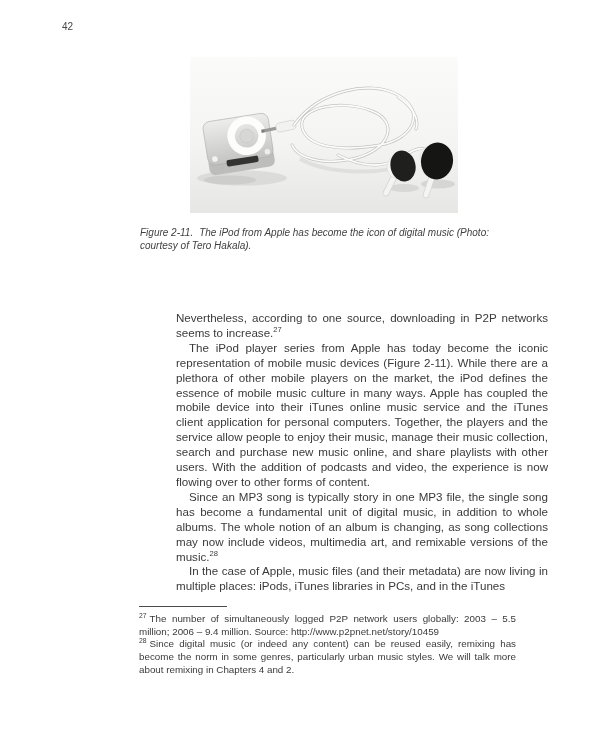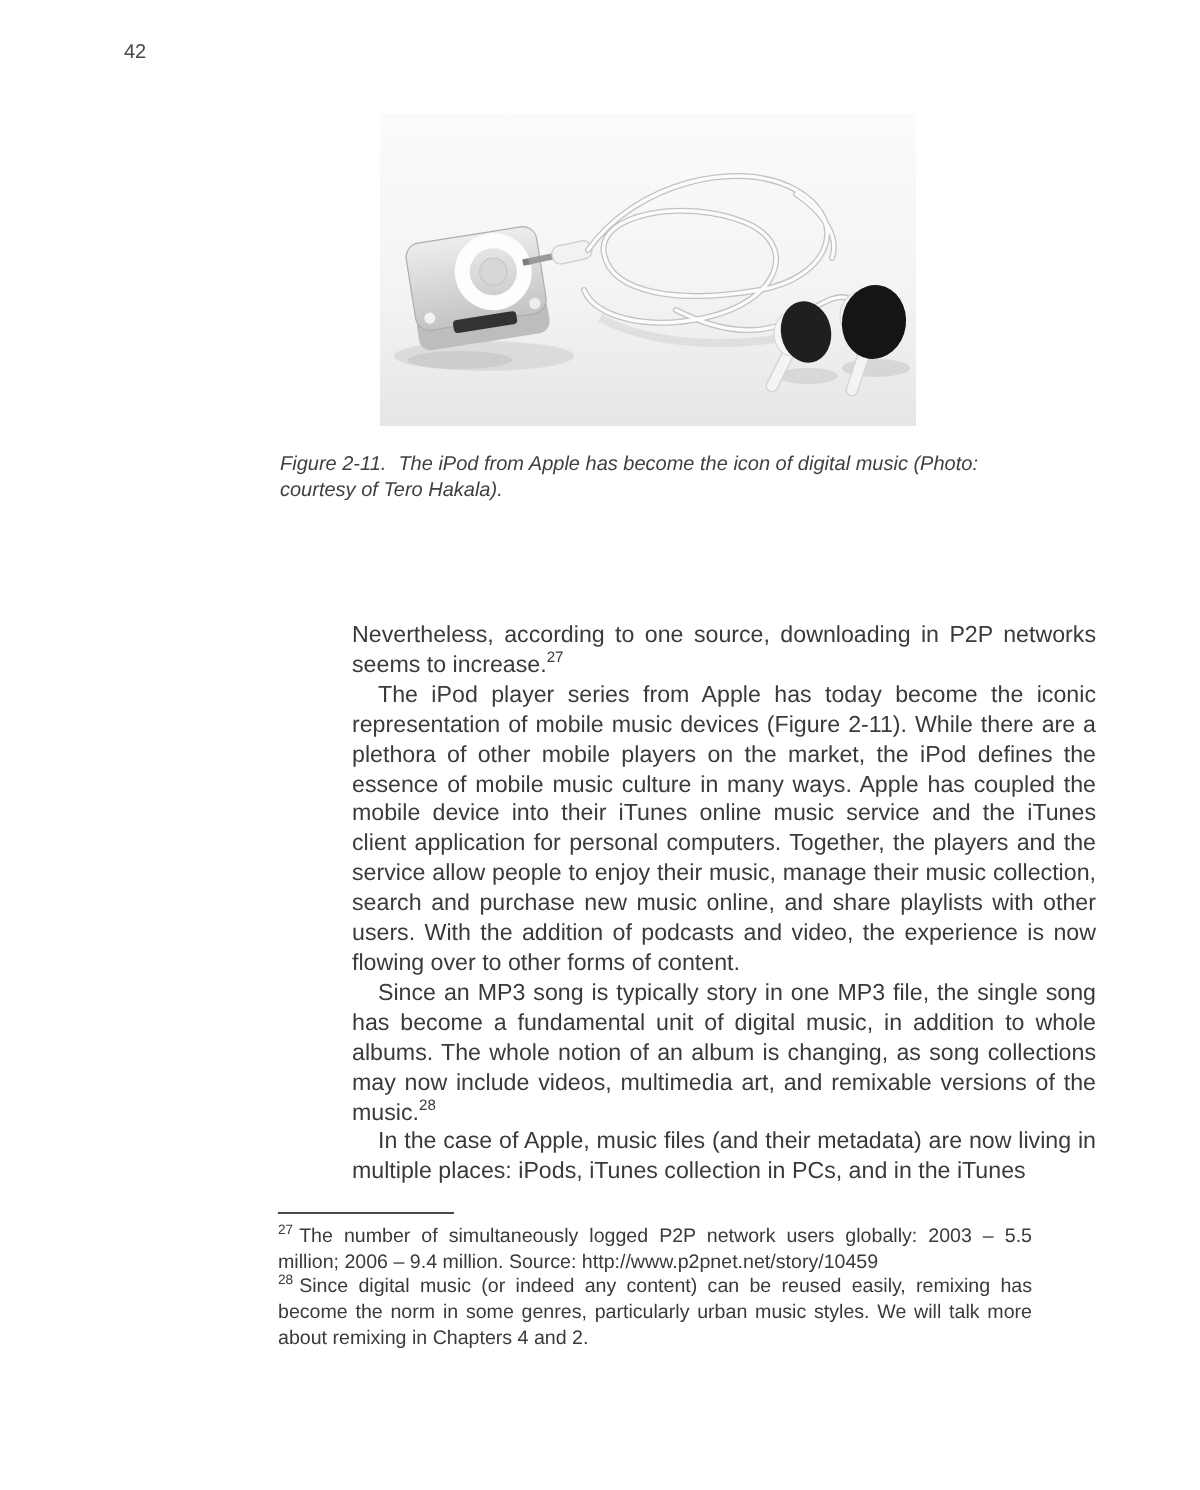--- a/index.html
+++ b/index.html
@@ -115,21 +115,21 @@
   </figure>
 
   <p class="caption">
     <em class="cap-label">Figure 2-11.</em><em class="cap-text">The iPod from Apple has become the icon of digital music (Photo: courtesy of Tero Hakala).</em>
   </p>
 
   <main class="body-text">
     <p class="para noindent"><span>Nevertheless, according to one source, downloading in P2P networks seems to increase.</span><sup class="fnref">27</sup></p>
     <p class="para"><span>The iPod player series from Apple has today become the iconic representation of mobile music devices (Figure 2-11). While there are a plethora of other mobile players on the market, the iPod defines the essence of mobile music culture in many ways. Apple has coupled the mobile device into their iTunes online music service and the iTunes client application for personal computers. Together, the players and the service allow people to enjoy their music, manage their music collection, search and purchase new music online, and share playlists with other users. With the addition of podcasts and video, the experience is now flowing over to other forms of content.</span></p>
     <p class="para"><span>Since an MP3 song is typically story in one MP3 file, the single song has become a fundamental unit of digital music, in addition to whole albums. The whole notion of an album is changing, as song collections may now include videos, multimedia art, and remixable versions of the music.</span><sup class="fnref">28</sup></p>
-    <p class="para"><span>In the case of Apple, music files (and their metadata) are now living in multiple places: iPods, iTunes collection in PCs, and in the iTunes</span></p>
+    <p class="para"><span>In the case of Apple, music files (and their metadata) are now living in multiple places: iPods, iTunes libraries in PCs, and in the iTunes</span></p>
   </main>
 
   <footer class="footnotes">
     <div class="fn-rule"></div>
     <p class="footnote"><sup>27</sup><span>The number of simultaneously logged P2P network users globally: 2003 – 5.5 million; 2006 – 9.4 million. Source: http://www.p2pnet.net/story/10459</span></p>
     <p class="footnote"><sup>28</sup><span>Since digital music (or indeed any content) can be reused easily, remixing has become the norm in some genres, particularly urban music styles. We will talk more about remixing in Chapters 4 and 2.</span></p>
   </footer>
 
 </div>
 

